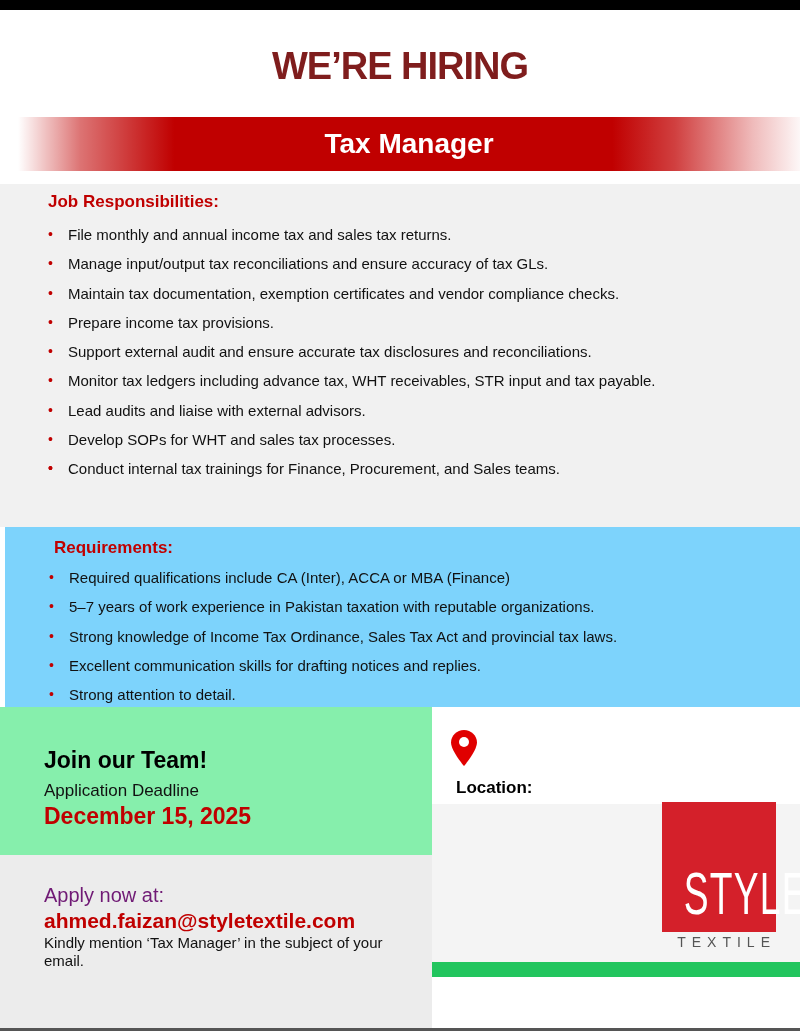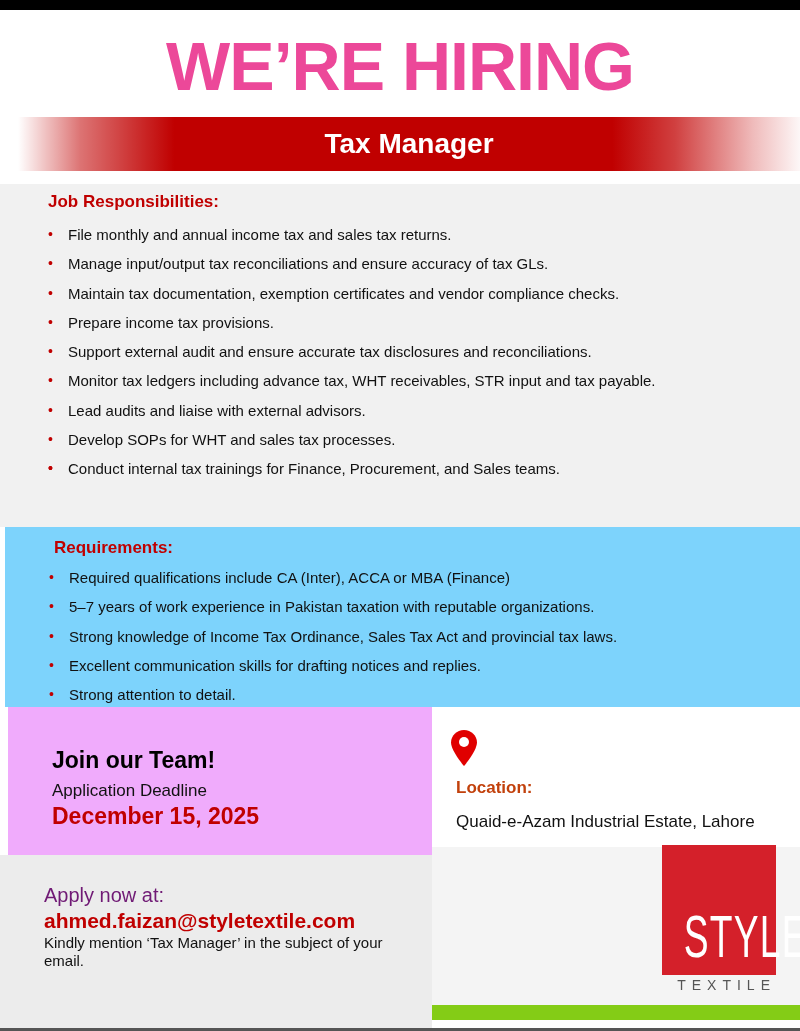--- a/index.html
+++ b/index.html
@@ -3,22 +3,22 @@
   <meta charset="utf-8">
   <style>
     * { box-sizing: border-box; margin: 0; padding: 0; }
     html, body { width: 800px; height: 1031px; overflow: hidden; background: #ffffff; }
     body { font-family: "Liberation Sans", sans-serif; color: #111; position: relative; }
 
     .top-bar { position: absolute; left: 0; top: 0; width: 800px; height: 10px; background: #000; }
 
     .headline {
       position: absolute; left: 0; top: 34px; width: 800px; text-align: center;
-      font-family: "Liberation Sans", sans-serif; font-weight: bold; font-size: 68px;
-      letter-spacing: -1px; color: #ec4899; line-height: 64px;
+      font-family: "Liberation Sans", sans-serif; font-weight: bold; font-size: 38px;
+      letter-spacing: -1px; color: #7f1d1d; line-height: 64px;
     }
 
     .title-band {
       position: absolute; left: 18px; top: 117px; width: 782px; height: 54px;
       background: linear-gradient(to right,
         rgba(192,0,0,0) 0%, rgba(192,0,0,0.55) 8%, #c00000 20%, #c00000 76%, rgba(200,30,30,0.85) 84%, rgba(210,60,60,0.35) 94%, rgba(220,100,100,0.05) 100%);
       display: flex; align-items: center; justify-content: center;
     }
     .title-band span { color: #fff; font-weight: bold; font-size: 28px; line-height: 54px; }
 
@@ -37,42 +37,42 @@
     }
     .bullet-list li .dot {
       position: absolute; left: 0; top: 0; color: #c00000; font-size: 14px; line-height: 29.3px;
     }
 
     .req-section { position: absolute; left: 5px; top: 527px; width: 800px; height: 180px; background: #7dd3fc; }
     .req-section .section-heading { position: absolute; left: 49px; top: 11px; }
     .req-section .bullet-list { left: 44px; top: 36px; }
 
     .join-panel {
-      position: absolute; left: 8px; top: 707px; width: 432px; height: 148px; background: #f0abfc;
+      position: absolute; left: 0; top: 707px; width: 432px; height: 148px; background: #86efac;
     }
     .join-title { position: absolute; left: 44px; top: 40px; font-weight: bold; font-size: 23px; color: #000; }
     .deadline-label { position: absolute; left: 44px; top: 74px; font-size: 17px; color: #111; }
     .deadline-date { position: absolute; left: 44px; top: 96px; font-weight: bold; font-size: 23px; color: #c00000; }
 
     .location-panel {
       position: absolute; left: 432px; top: 707px; width: 368px; height: 148px; background: #fff;
     }
     .pin-icon { position: absolute; left: 18px; top: 22px; width: 28px; height: 38px; }
-    .location-label { position: absolute; left: 24px; top: 71px; font-weight: bold; font-size: 17px; color: #c2410c; }
+    .location-label { position: absolute; left: 24px; top: 71px; font-weight: bold; font-size: 17px; color: #000000; }
     .location-value { position: absolute; left: 24px; top: 105px; font-size: 17px; color: #111; white-space: nowrap; }
 
     .apply-panel {
       position: absolute; left: 0; top: 855px; width: 432px; height: 173px; background: #ececec;
     }
     .apply-label { position: absolute; left: 44px; top: 29px; font-size: 20px; color: #701a75; }
     .apply-email { position: absolute; left: 44px; top: 54px; font-weight: bold; font-size: 21px; color: #c00000; }
     .apply-note { position: absolute; left: 44px; top: 79px; width: 380px; font-size: 15px; line-height: 18px; color: #111; }
 
     .logo-panel {
-      position: absolute; left: 432px; top: 847px; width: 368px; height: 173px; background: #84cc16;
+      position: absolute; left: 432px; top: 804px; width: 368px; height: 173px; background: #22c55e;
     }
     .logo-panel .logo-bg { position: absolute; left: 0; top: 0; width: 368px; height: 158px; background: #f4f4f4; }
     .logo-box {
       position: absolute; left: 230px; top: -2px; width: 114px; height: 130px; background: #d4202a;
     }
     .logo-style {
       position: absolute; left: 0; top: 62px; width: 114px; text-align: center;
       font-family: "Liberation Sans Narrow", "Liberation Sans", sans-serif;
       color: #fff; font-size: 60px; line-height: 60px; transform: scaleX(0.62); transform-origin: center;
       letter-spacing: 2px; font-weight: normal;

